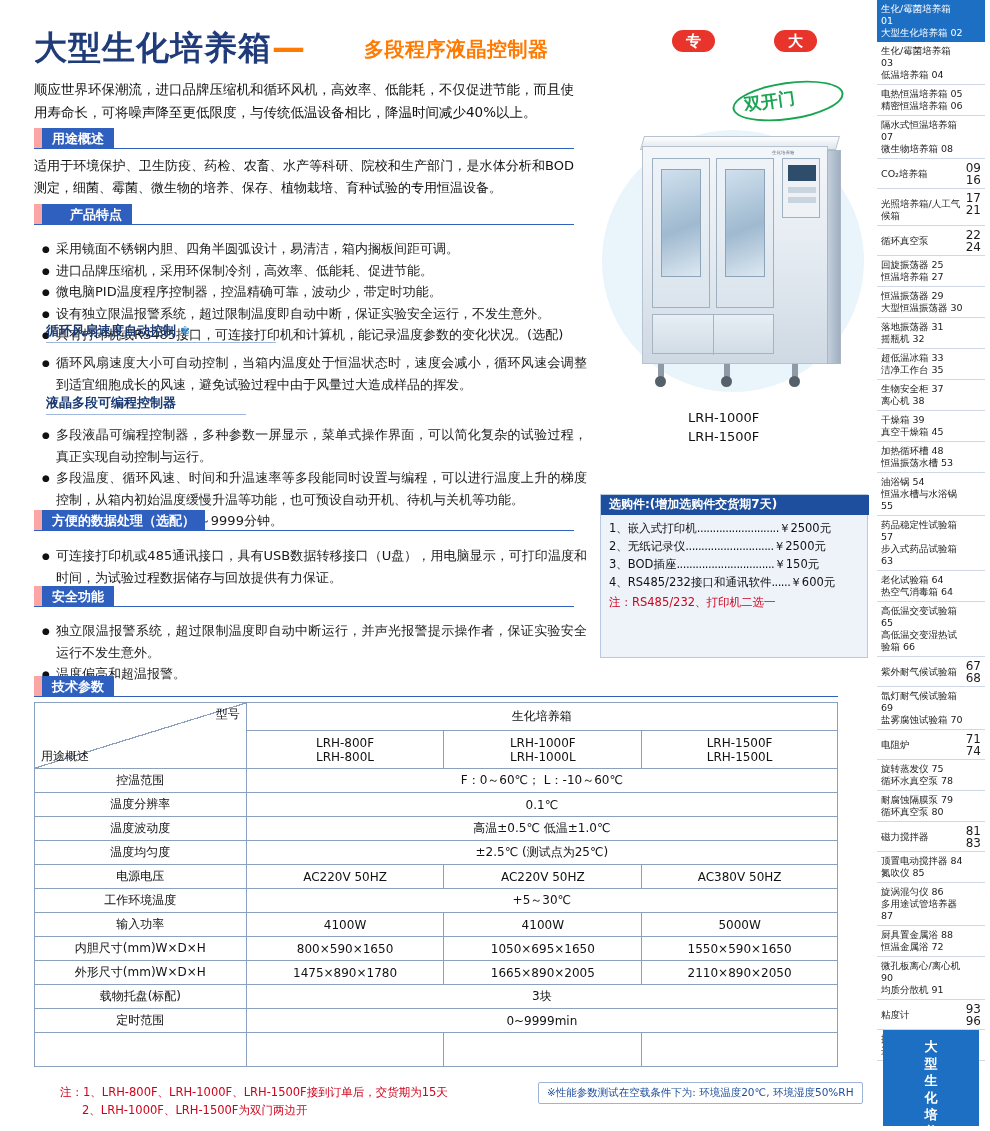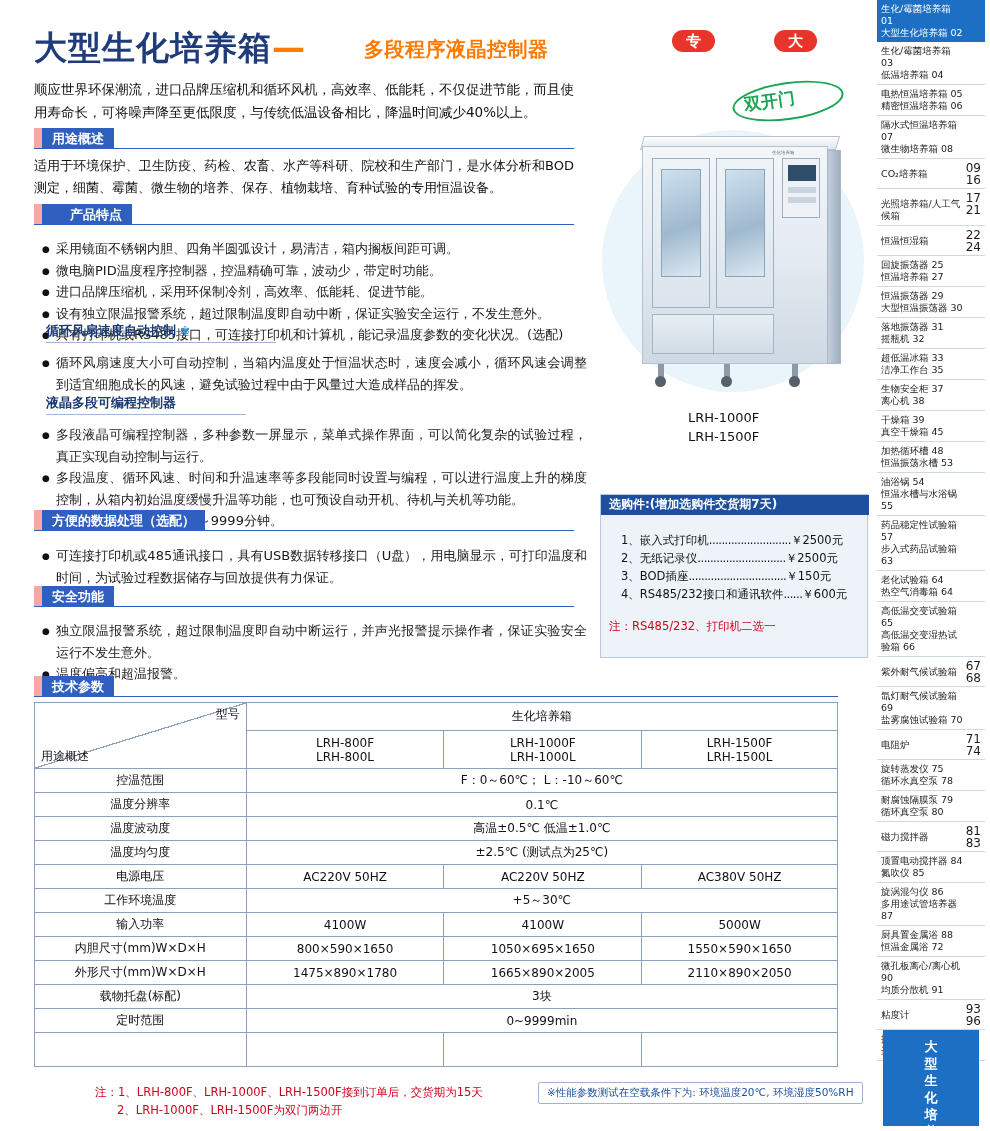--- a/index.html
+++ b/index.html
@@ -150,21 +150,21 @@
   
   .optbox {
     position:absolute; left:600px; top:494px; width:268px; height:164px;
     background:#eef3fa; border:1px solid #b9c9e2;
   }
   .optbox .oh {
     position:absolute; left:0; top:0; width:268px; height:20px;
     background:#1d4f9e; color:#fff; font-size:12px; font-weight:bold;
     line-height:19px; padding-left:8px;
   }
-  .optbox ol { list-style:none; margin:12px; padding:24px 3px 0 8px; }
+  .optbox ol { list-style:none; margin:0; padding:24px 3px 0 8px; }
   .optbox li { font-size:11.5px; line-height:18px; color:#111; }
   .optbox .note { font-size:11.5px; color:#d0021b; padding:4px 8px 0 8px; }
   .dots { letter-spacing:-0.5px; }
 
   
   .tparams { position:absolute; left:34px; top:676px; }
   table.spec {
     position:absolute; left:34px; top:702px; width:804px;
     border-collapse: collapse; font-size:12px;
   }
@@ -175,21 +175,21 @@
   table.spec tr.head td { height:28px; }
   .cornercell { position:relative; height:52px !important; padding:12px !important; }
   .cornercell .diag {
     position:absolute; left:0; top:0; width:100%; height:100%;
     background: linear-gradient(to bottom right, transparent calc(50% - 0.6px), #8aa0bd calc(50% - 0.6px), #8aa0bd calc(50% + 0.6px), transparent calc(50% + 0.6px));
   }
   .cornercell .tr { position:absolute; right:6px; top:3px; font-size:12px; }
   .cornercell .bl { position:absolute; left:6px; bottom:3px; font-size:12px; }
 
   .footnote {
-    position:absolute; left:60px; top:1083px; font-size:11.5px; color:#d0021b; line-height:18px;margin-left:35px;
+    position:absolute; left:60px; top:1083px; font-size:11.5px; color:#d0021b; line-height:18px;
   }
   .footnote2 {
     position:absolute; left:538px; top:1082px; font-size:10.5px; color:#1d4f9e;
     border:1px solid #9db4d6; padding:3px 8px; border-radius:2px;
   }
 
   
   .rail { position:absolute; left:872px; top:0; width:118px; height:1131px; background:#ffffff; }
   .rail-item {
     position:relative; width:108px; margin:0 5px; padding:3px 22px 3px 4px;
@@ -229,22 +229,22 @@
     <div class="intro">顺应世界环保潮流，进口品牌压缩机和循环风机，高效率、低能耗，不仅促进节能，而且使用寿命长，可将噪声降至更低限度，与传统低温设备相比，降温时间减少40%以上。</div>
 
     <div class="sec" style="left:34px; top:128px;">用途概述</div>
     <div class="sec-underline" style="left:34px; top:148px; width:540px;"></div>
     <div class="para" style="left:34px; top:155px; width:540px;">适用于环境保护、卫生防疫、药检、农畜、水产等科研、院校和生产部门，是水体分析和BOD测定，细菌、霉菌、微生物的培养、保存、植物栽培、育种试验的专用恒温设备。</div>
 
     <div class="sec" style="left:34px; top:204px;padding-left:28px;">产品特点</div>
     <div class="sec-underline" style="left:34px; top:224px; width:540px;"></div>
     <ul class="bul" style="position:absolute; left:34px; top:230px; width:545px;">
       <li>采用镜面不锈钢内胆、四角半圆弧设计，易清洁，箱内搁板间距可调。</li>
+      <li>进口品牌压缩机，采用环保制冷剂，高效率、低能耗、促进节能。</li>
       <li>微电脑PID温度程序控制器，控温精确可靠，波动少，带定时功能。</li>
-      <li>进口品牌压缩机，采用环保制冷剂，高效率、低能耗、促进节能。</li>
       <li>设有独立限温报警系统，超过限制温度即自动中断，保证实验安全运行，不发生意外。</li>
       <li>具有打印机或RS485接口，可连接打印机和计算机，能记录温度参数的变化状况。(选配)</li>
     </ul>
 
     <div class="sub-head" style="left:46px; top:322px; width:230px;">
       <span>循环风扇速度自动控制</span><span class="fan-icon">✾</span>
     </div>
     <ul class="bul" style="position:absolute; left:34px; top:344px; width:545px;">
       <li>循环风扇速度大小可自动控制，当箱内温度处于恒温状态时，速度会减小，循环风速会调整到适宜细胞成长的风速，避免试验过程中由于风量过大造成样品的挥发。</li>
     </ul>
@@ -445,21 +445,21 @@
       <div style="padding-top:6px;">CO₂培养箱</div>
       <div class="num" style="white-space:pre;">09
 16</div>
     </div>
     <div class="rail-item" style="min-height:30px;">
       <div style="padding-top:6px;">光照培养箱/人工气候箱</div>
       <div class="num" style="white-space:pre;">17
 21</div>
     </div>
     <div class="rail-item" style="min-height:30px;">
-      <div style="padding-top:6px;">恒温恒湿箱</div>
+      <div style="padding-top:6px;">循环真空泵</div>
       <div class="num" style="white-space:pre;">22
 24</div>
     </div>
     <div class="rail-item">
       <div>回旋振荡器 25</div>
       <div>恒温培养箱 27</div>
     </div>
     <div class="rail-item">
       <div>恒温振荡器 29</div>
       <div>大型恒温振荡器 30</div>

